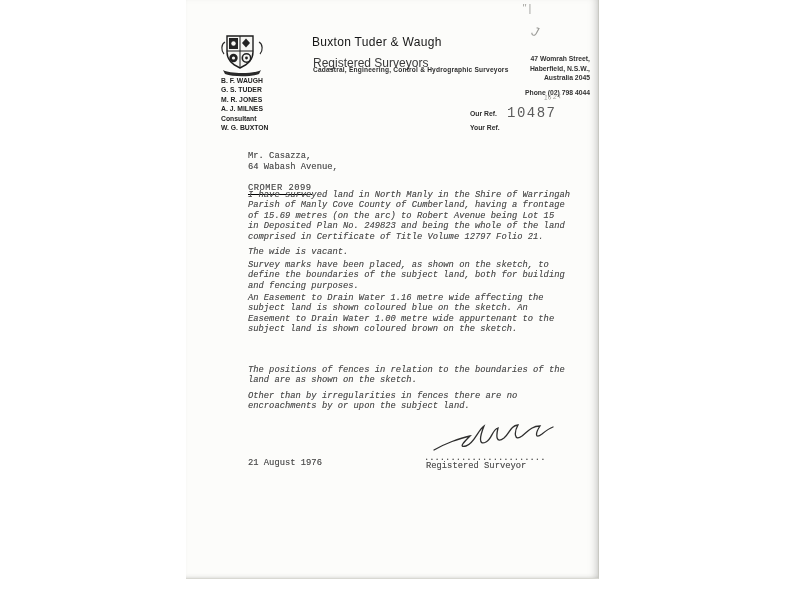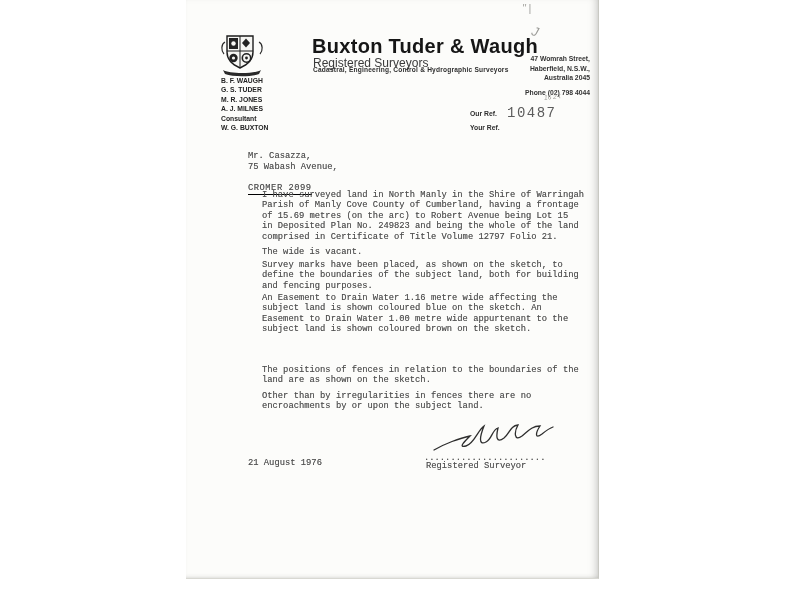--- a/index.html
+++ b/index.html
@@ -8,36 +8,36 @@
     font-family:"Liberation Sans", sans-serif;overflow:hidden;
   }
   .page{
     position:absolute;left:186px;top:0;width:412px;height:578px;
     background:#fcfcfa;
     border-right:1px solid #c9c9c3;border-bottom:1px solid #d8d8d2;
     box-shadow:inset -7px 0 9px -6px rgba(90,90,85,.35), inset 0 -3px 4px -3px rgba(120,120,115,.3);
   }
   .abs{position:absolute;}
   
-  .company{font-size:20px;font-weight:bold;color:#161616;letter-spacing:.3px;}
+  .company{font-size:12px;font-weight:normal;color:#161616;letter-spacing:.3px;}
   .tagline{font-size:12px;color:#3a3a3a;}
   .services{font-size:6.6px;font-weight:bold;color:#2e2e2e;letter-spacing:.2px;}
   .staffcol{font-size:6.8px;font-weight:bold;color:#242424;line-height:9.4px;white-space:pre-line;}
   .addrcol{font-size:6.8px;font-weight:bold;color:#333333;line-height:9.6px;white-space:pre-line;text-align:right;width:112px;}
   .phone{margin-top:5px;}
   .reflabel{font-size:6.8px;font-weight:bold;color:#2e2e2e;}
   .refvalue{font-family:"Liberation Mono","DejaVu Sans Mono",monospace;font-size:14px;color:#5c5c5c;letter-spacing:1.5px;}
   
   .tw{
     font-family:"Liberation Mono","DejaVu Sans Mono",monospace;
     font-size:8.8px;line-height:10.4px;color:#515151;
     white-space:pre-line;letter-spacing:0px;
     text-shadow:0 0 .4px rgba(80,80,80,.6);
   }
-  .para{left:76px;width:334px;}
+  .para{left:62px;width:334px;font-style:italic;}
   .underlined{display:inline-block;border-bottom:1px solid #000000;padding-bottom:1px;letter-spacing:.5px;}
   
   .pencil{color:#9a9a96;font-style:italic;}
   
   .sigblock{left:238px;top:422px;width:140px;}
   .sigdots{position:absolute;left:0;top:31px;}
   .sigtitle{position:absolute;left:2px;top:39px;text-align:center;}
   .sigsvg{position:absolute;left:6px;top:0px;}
   .crest{left:33px;top:32px;}
 </style>
@@ -91,21 +91,21 @@
   <div class="abs reflabel" style="left:284px;top:110px;">Our Ref.</div>
   <div class="abs refvalue" style="left:321px;top:105px;">10487</div>
   <div class="abs reflabel" style="left:284px;top:124px;">Your Ref.</div>
 
   <div class="abs pencil" style="left:336px;top:3px;font-size:10px;">'' |</div>
   <div class="abs pencil" style="left:346px;top:24px;font-size:13px;transform:rotate(18deg);">J</div>
   <div class="abs pencil" style="left:358px;top:93px;font-size:6.5px;transform:rotate(-6deg);">16 2-t</div>
 
   <div class="abs tw" style="left:62px;top:141px;">
     <div>Mr. Casazza,
-75 Wabash Avenue,</div>
+64 Wabash Avenue,</div>
     <span class="underlined">CROMER 2099</span>
   </div>
 
   <div class="abs tw para" style="top:190px;">I have surveyed land in North Manly in the Shire of Warringah
 Parish of Manly Cove County of Cumberland, having a frontage
 of 15.69 metres (on the arc) to Robert Avenue being Lot 15
 in Deposited Plan No. 249823 and being the whole of the land
 comprised in Certificate of Title Volume 12797 Folio 21.</div>
   <div class="abs tw para" style="top:247px;">The wide is vacant.</div>
   <div class="abs tw para" style="top:260px;">Survey marks have been placed, as shown on the sketch, to

